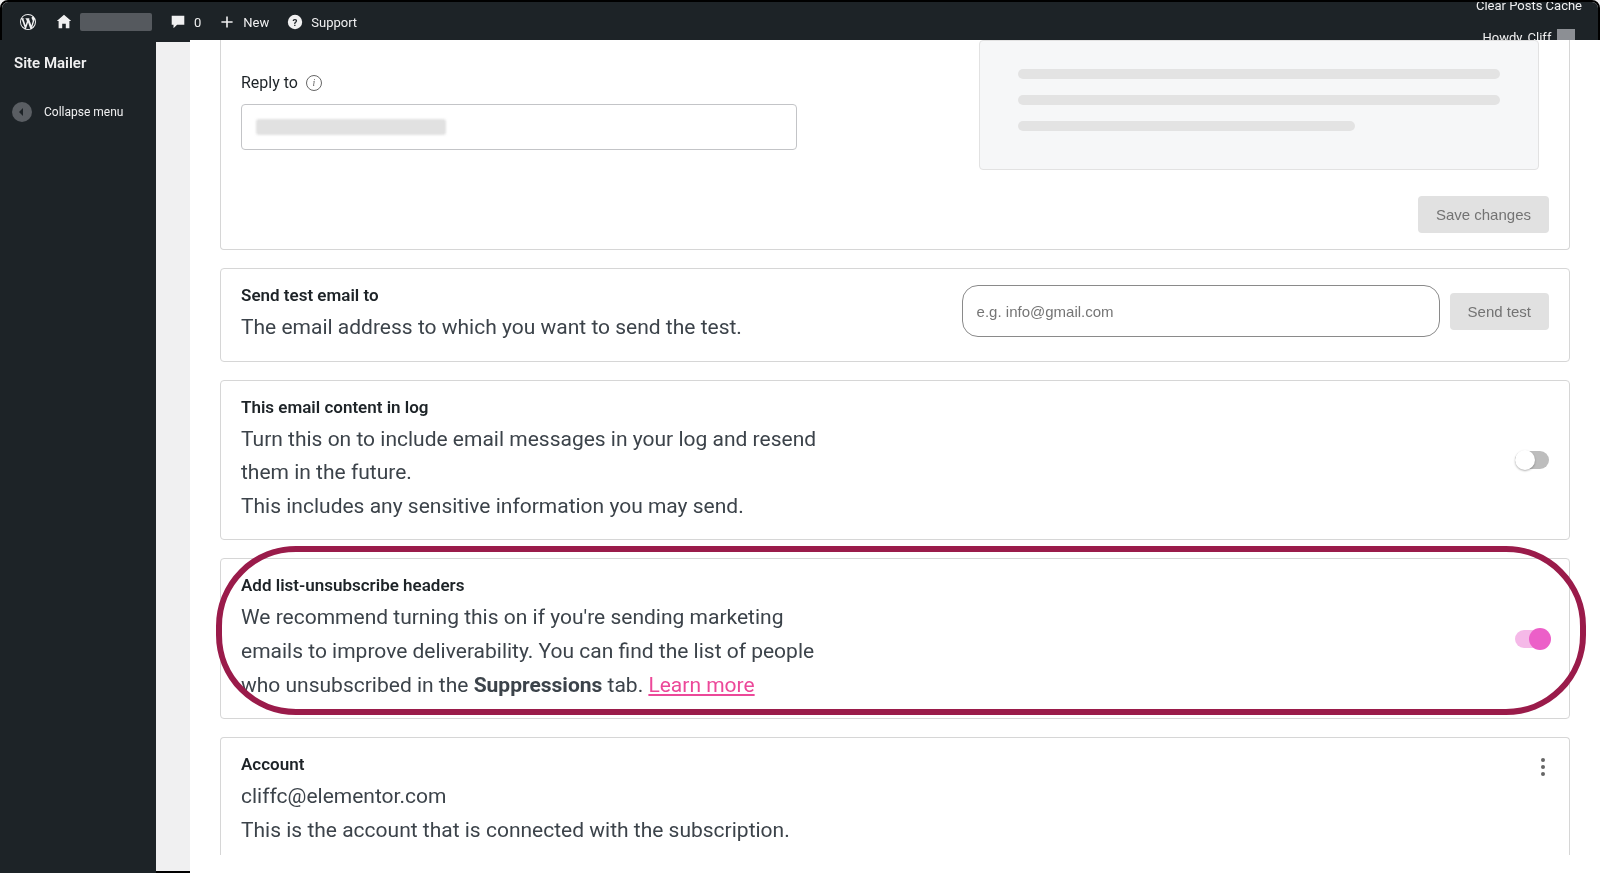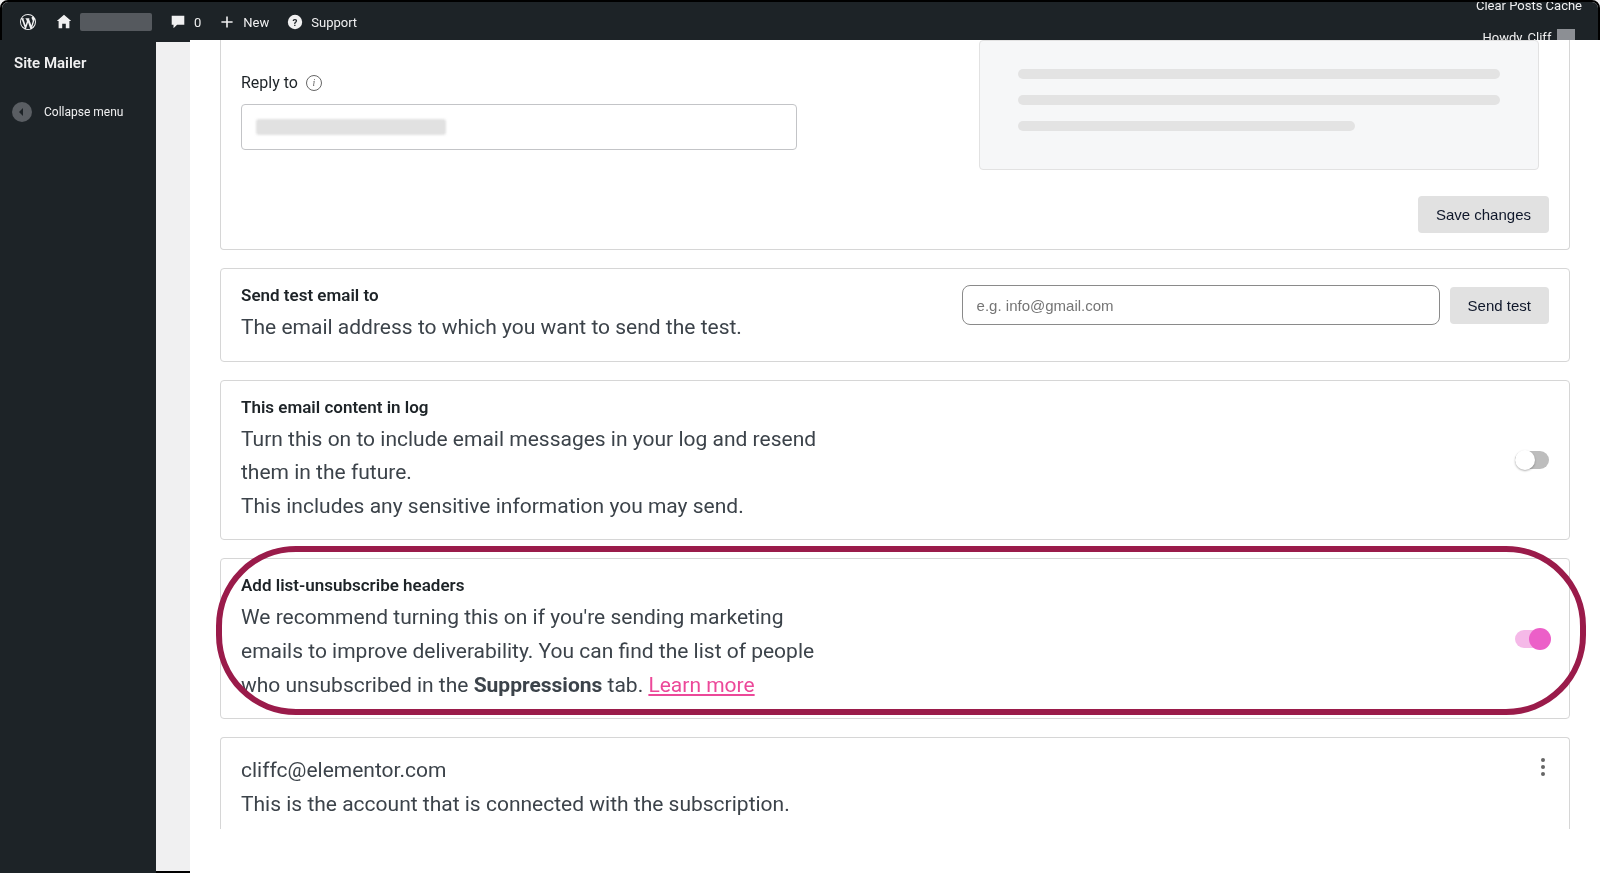--- a/index.html
+++ b/index.html
@@ -83,31 +83,31 @@
     }
     .ph-line { height: 10px; background: #e3e3e3; border-radius: 6px; margin-bottom: 16px; }
     
     .first-card { padding: 16px 20px 24px 20px; position: relative; min-height: 210px; border-top: none; border-radius: 0 0 4px 4px; }
     
     .label-row { display: flex; align-items: center; gap: 8px; margin-bottom: 12px; margin-top: 17px; }
     .label-title { font-size: 16px; color: #1d2327; }
     .info-circle { width: 16px; height: 16px; border: 1.5px solid #666; border-radius: 50%; display: inline-flex; align-items: center; justify-content: center; font-size: 10px; font-style: italic; color: #666; font-family: serif; }
     
     .btn-grey {
-      background: #e1e1e1; color: #0f172a;
+      background: #e1e1e1; color: #737373;
       border: none; border-radius: 4px; padding: 10px 18px;
       font-size: 15px; cursor: pointer;
     }
     .save-bar { position: absolute; right: 20px; bottom: 16px; }
     
     h3.section-title { font-size: 17px; font-weight: 600; margin-bottom: 6px; color: #1d2327; }
     .section-desc { font-size: 21px; color: #3c434a; line-height: 1.6; }
     
     .test-input {
-      width: 478px; height: 40px; border: 1px solid #8a8a8a; border-radius: 8px;
+      width: 478px; height: 52px; border: 1px solid #8a8a8a; border-radius: 16px;
       padding: 0 14px; font-size: 15px;
     }
     
     .toggle {
       width: 34px; height: 18px; border-radius: 10px; position: relative; cursor: pointer;
     }
     .toggle.off { background: #bdbdbd; }
     .toggle.off .knob { position: absolute; left: 0; top: -1px; width: 20px; height: 20px; background: #fff; border-radius: 50%; box-shadow: 0 1px 2px rgba(0,0,0,0.3); }
     .toggle.on { background: #f5b9e8; }
     .toggle.on .knob { position: absolute; right: -2px; top: -2px; width: 22px; height: 22px; background: #ec5fc8; border-radius: 50%; }
@@ -259,20 +259,21 @@
             </div>
         </div>
       </div>
     </div>
     <div class="highlight-ring" style="left:-4px; top:-12px; right:-16px; bottom:4px;"></div>
   </div>
 
   <div class="card" style="border-bottom:none; border-radius:4px 4px 0 0; padding-bottom:8px;">
     <div class="card-row">
       <div class="card-text">
+        <h3 class="section-title">Account</h3>
         <p class="section-desc">cliffc@elementor.com</p>
         <p class="section-desc">This is the account that is connected with the subscription.</p>
       </div>
       <div class="card-actions">
         <div class="more-dots">
             <span></span>
             <span></span>
             <span></span>
           </div>
       </div>

